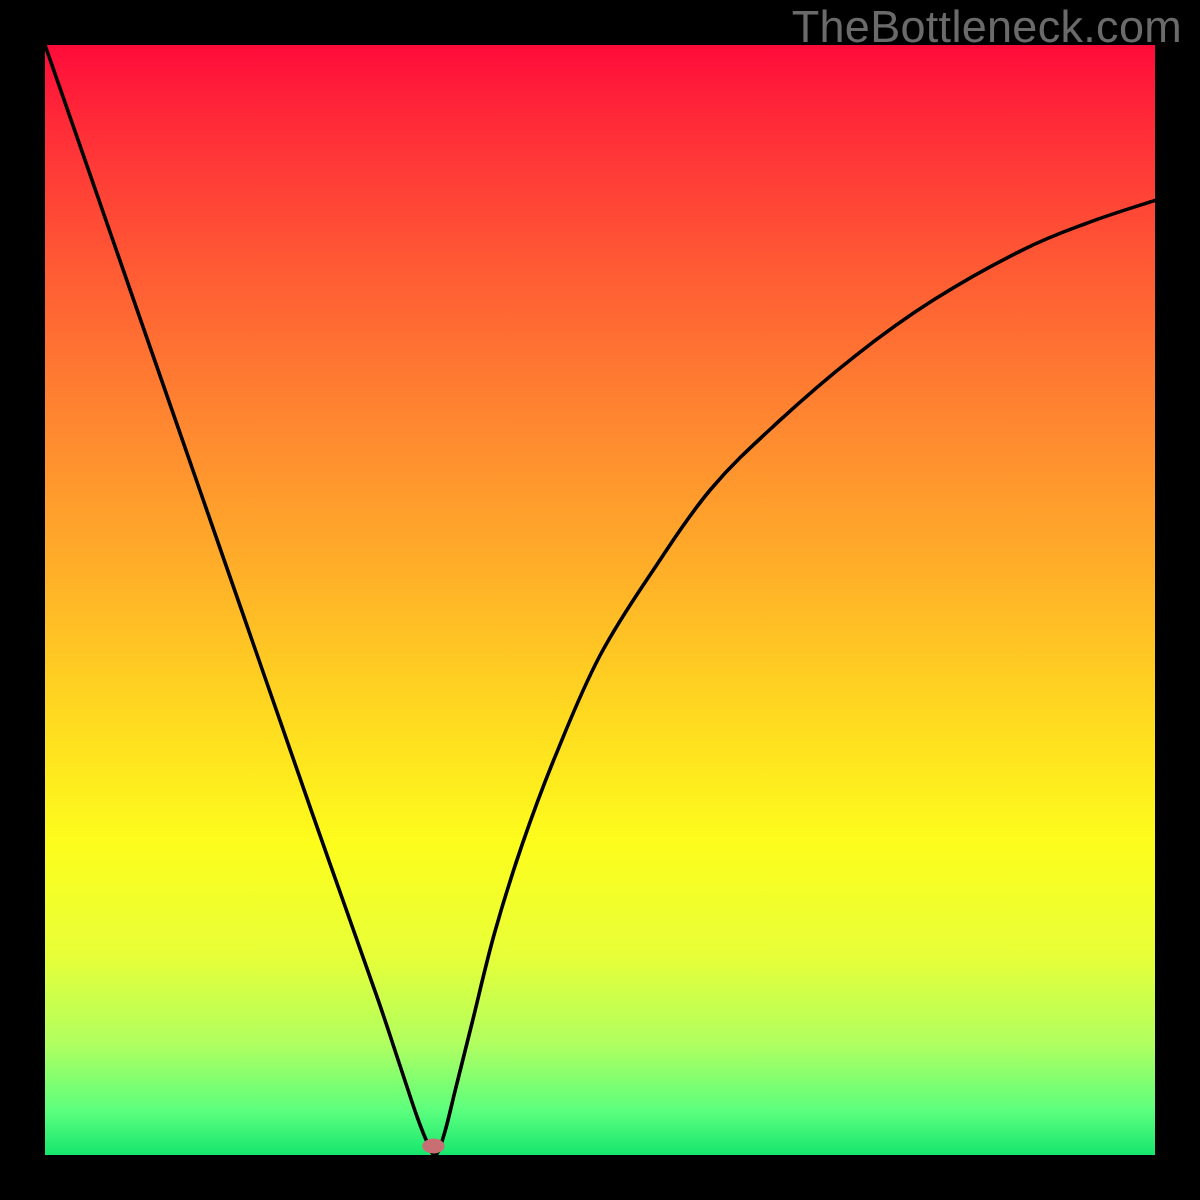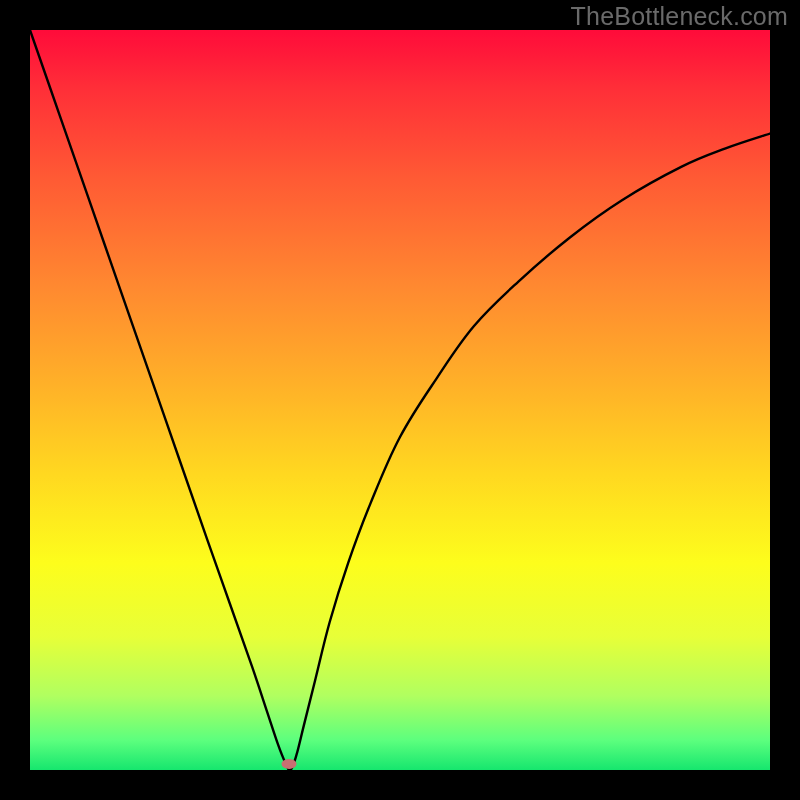--- a/index.html
+++ b/index.html
@@ -39,21 +39,21 @@
       #b0ff60 90%,
       #5cff7e 96%,
       #16e66e 100%
     );
   }
   .watermark {
     position: absolute;
     top: 2px;
     right: 12px;
     color: #6a6a6a;
-    font-size: 25px;
+    font-size: 30px;
     font-weight: 500;
     letter-spacing: 0.2px;
     user-select: none;
   }
   svg.curve {
     position: absolute;
     left: 0;
     top: 0;
     width: 740px;
     height: 740px;

